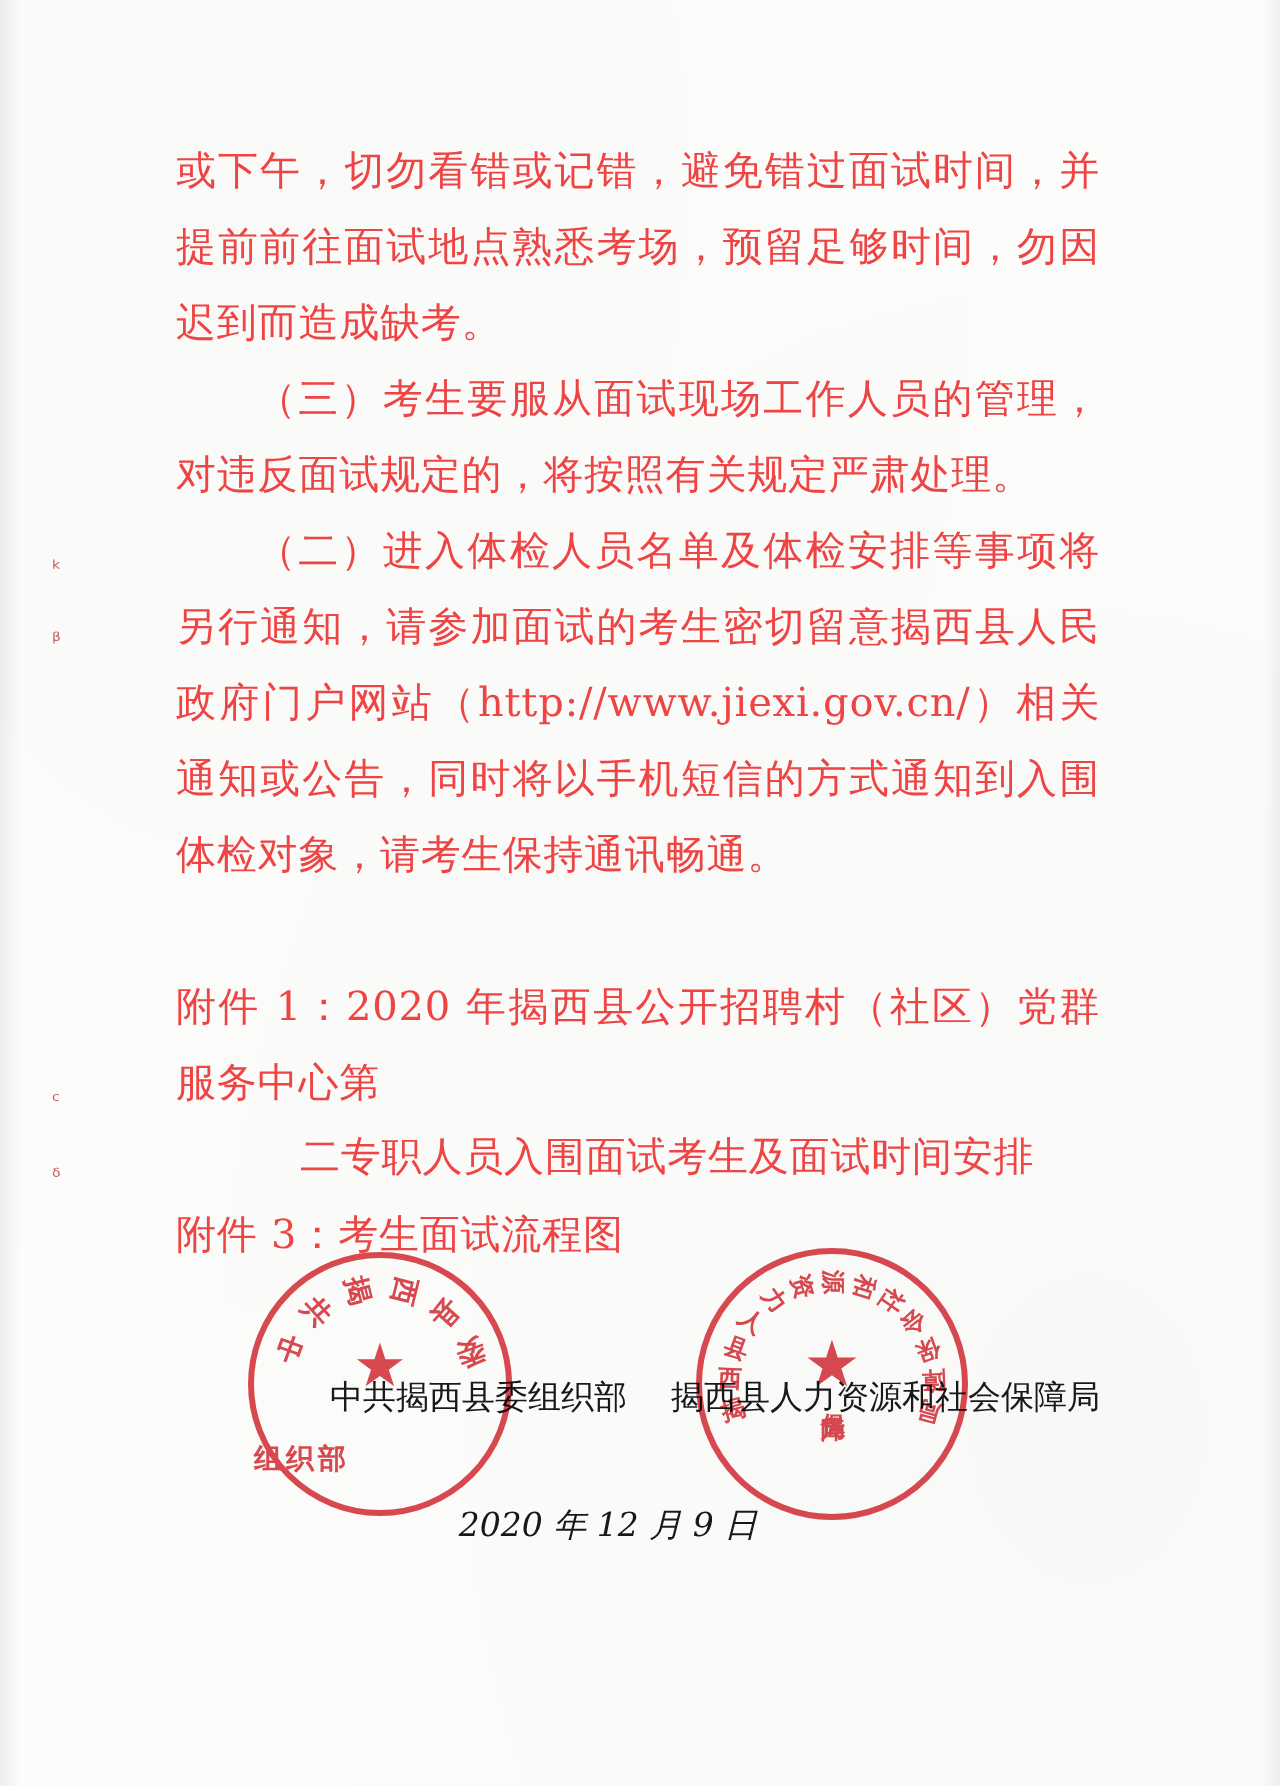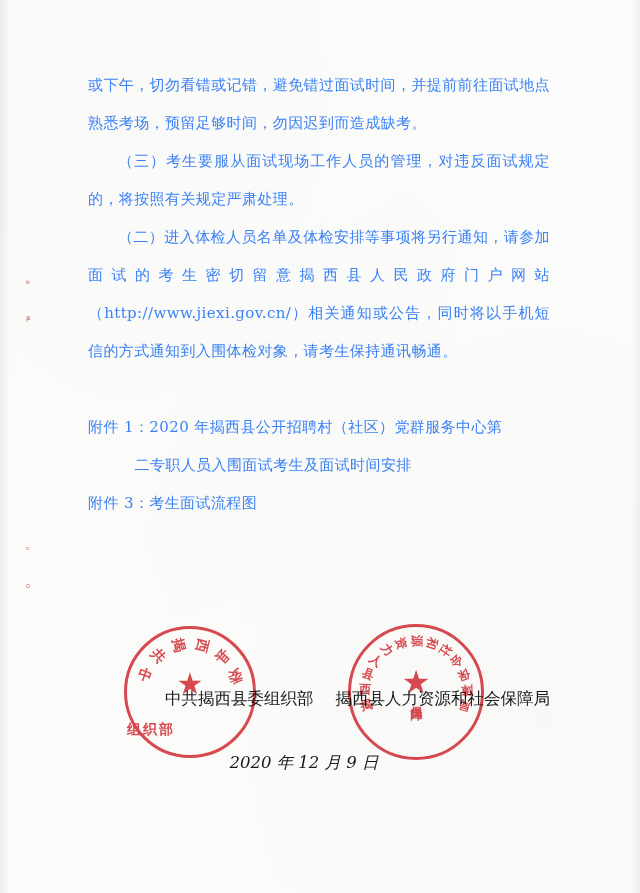--- a/index.html
+++ b/index.html
@@ -26,26 +26,26 @@
     background:
       radial-gradient(ellipse at 20% 10%, rgba(0,0,0,0.012), transparent 60%),
       radial-gradient(ellipse at 85% 80%, rgba(0,0,0,0.015), transparent 65%);
     pointer-events: none;
   }
   .text-body {
     position: absolute;
     left: 88px;
     top: 66px;
     width: 462px;
-    font-size: 15px;
+    font-size: 20px;
     line-height: 38px;
     letter-spacing: 0.4px;
     text-align: justify;
     text-justify: inter-ideograph;
-    color: #3b82f6;
+    color: #ef4444;
   }
   .para {
     margin: 0;
     text-indent: 0;
   }
   .para.indent {
     text-indent: 2em;
   }
   .block-gap {
     height: 38px;

